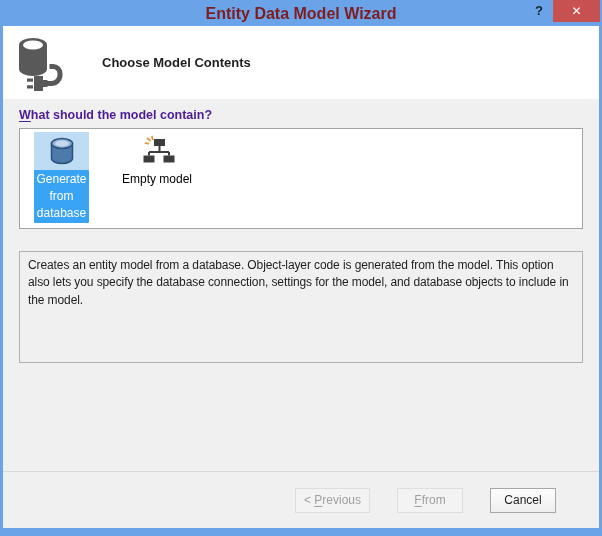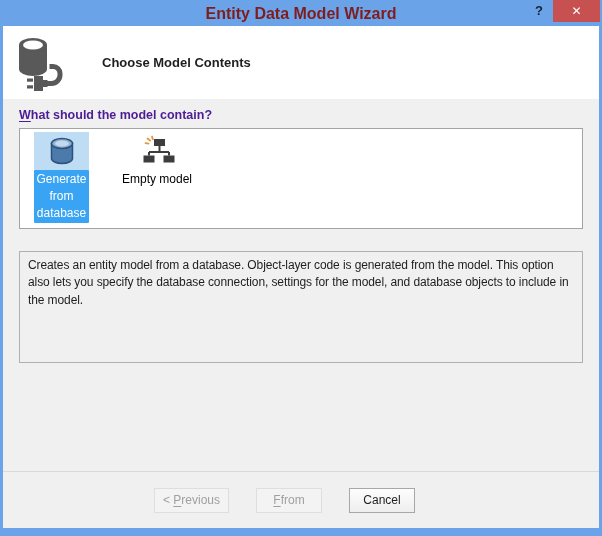--- a/index.html
+++ b/index.html
@@ -75,22 +75,22 @@
 
   .description-box{
     height:112px; flex:0 0 auto; margin-top:22px;
     border:1px solid #b0b0b0; background:#f0f0f0;
     padding:5px 8px; font-size:12px; letter-spacing:-0.1px;
     line-height:1.45; color:#1e1e1e;
   }
   
   .footer{
     flex:0 0 auto; height:57px; border-top:1px solid #d9d9d9;
-    display:flex; align-items:center; justify-content:center;
-    gap:27px; padding-right:33px;
+    display:flex; align-items:center; justify-content:flex-end;
+    gap:27px; padding-right:43px;
   }
   .btn{
     min-width:66px; height:25px; font-size:12px;
     font-family:"Liberation Sans", sans-serif;
     color:#1e1e1e; cursor:pointer;
     border:1px solid #a7a7a7;
     background:linear-gradient(#fdfdfd,#eeeeee);
     padding:0 8px;
   }
   .btn:disabled, .btn.disabled{

